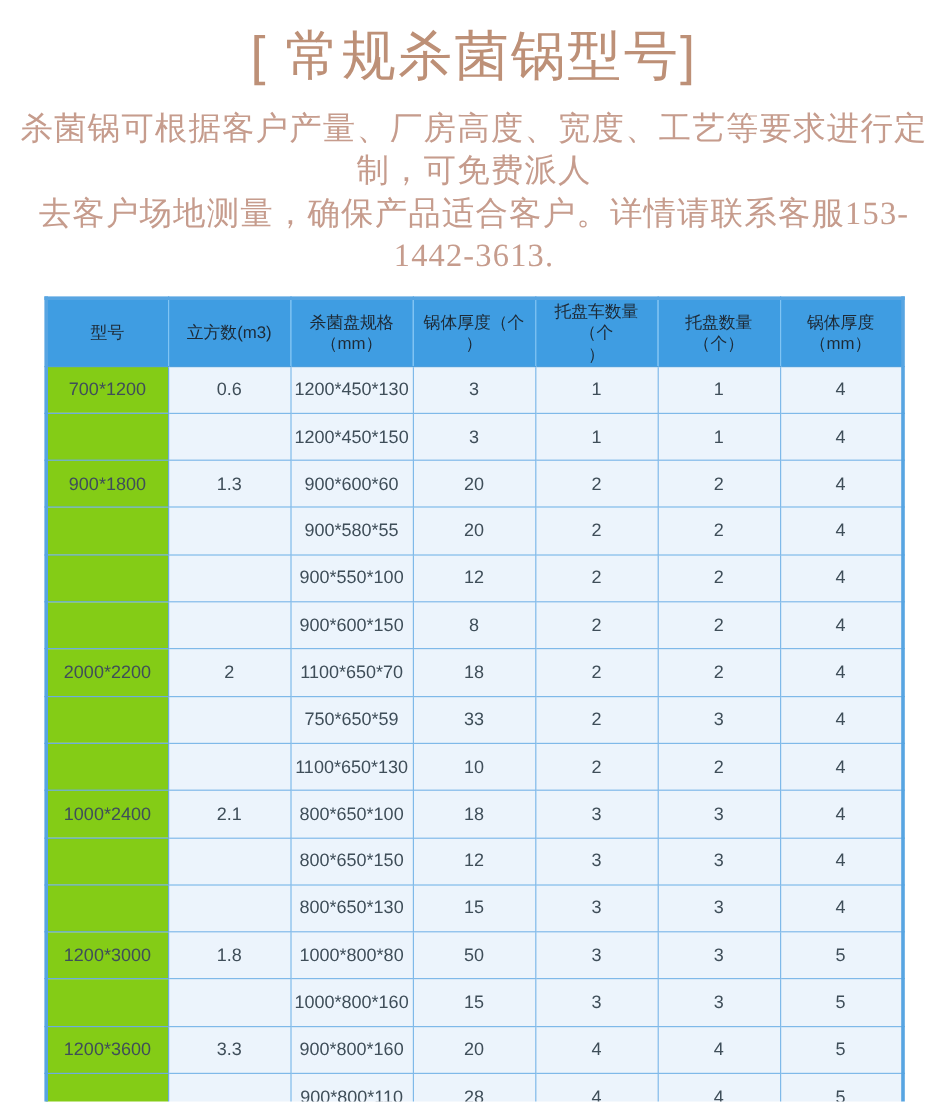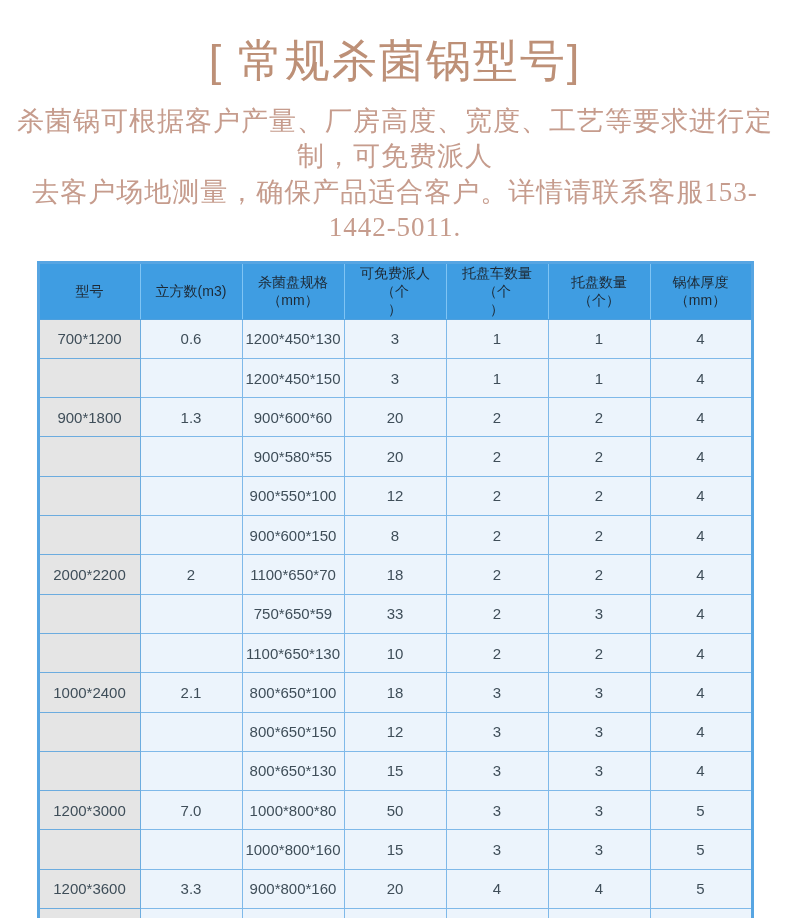--- a/index.html
+++ b/index.html
@@ -7,21 +7,21 @@
     width: 790px;
     height: 918px;
     background: #ffffff;
     font-family: "Liberation Sans", sans-serif;
     overflow: hidden;
   }
   .page { width: 790px; }
 
   .page-title {
     margin: 0;
-    padding-top: 36px;
+    padding-top: 22px;
     text-align: center;
     font-family: "Liberation Sans", sans-serif;
     font-weight: 400;
     font-size: 45px;
     line-height: 1.1;
     letter-spacing: 2px;
     color: #bd9077;
   }
 
   .page-description {
@@ -66,55 +66,55 @@
     background: #ecf4fc;
     color: #3f4e59;
     font-size: 15px;
     height: 38.3px;
     text-align: center;
     vertical-align: middle;
     border: 1px solid #7fb9e9;
     padding: 0 2px;
   }
   table.spec-table td.model-cell {
-    background: #e5e5e5;
+    background: #84cc16;
     border-color: #6cacdf;
     margin-left: 28px;
   }
 </style>
 </head>
 <body>
 
 <div class="page">
 
   <h1 class="page-title">[ 常规杀菌锅型号]</h1>
 
   <div class="page-description">
     <div>杀菌锅可根据客户产量、厂房高度、宽度、工艺等要求进行定制，可免费派人</div>
-    <div>去客户场地测量，确保产品适合客户。详情请联系客服153-1442-5011.</div>
+    <div>去客户场地测量，确保产品适合客户。详情请联系客服153-1442-3613.</div>
   </div>
 
   <div class="table-wrap">
     <table class="spec-table">
       <colgroup>
         <col>
           <col>
           <col>
           <col>
           <col>
           <col>
           <col>
       </colgroup>
       <thead>
         <tr id="header-row">
             <th>型号</th>
             <th>立方数(m3)</th>
             <th>杀菌盘规格
 （mm）</th>
-            <th>可免费派人（个
+            <th>锅体厚度（个
 ）</th>
             <th>托盘车数量（个
 ）</th>
             <th>托盘数量（个）</th>
             <th>锅体厚度（mm）</th>
           </tr>
       </thead>
       <tbody id="table-body">
           <tr>
             <td class="model-cell">700*1200</td>
@@ -219,21 +219,21 @@
             <td class="model-cell"></td>
             <td></td>
             <td>800*650*130</td>
             <td>15</td>
             <td>3</td>
             <td>3</td>
             <td>4</td>
           </tr>
           <tr>
             <td class="model-cell">1200*3000</td>
-            <td>7.0</td>
+            <td>1.8</td>
             <td>1000*800*80</td>
             <td>50</td>
             <td>3</td>
             <td>3</td>
             <td>5</td>
           </tr>
           <tr>
             <td class="model-cell"></td>
             <td></td>
             <td>1000*800*160</td>

